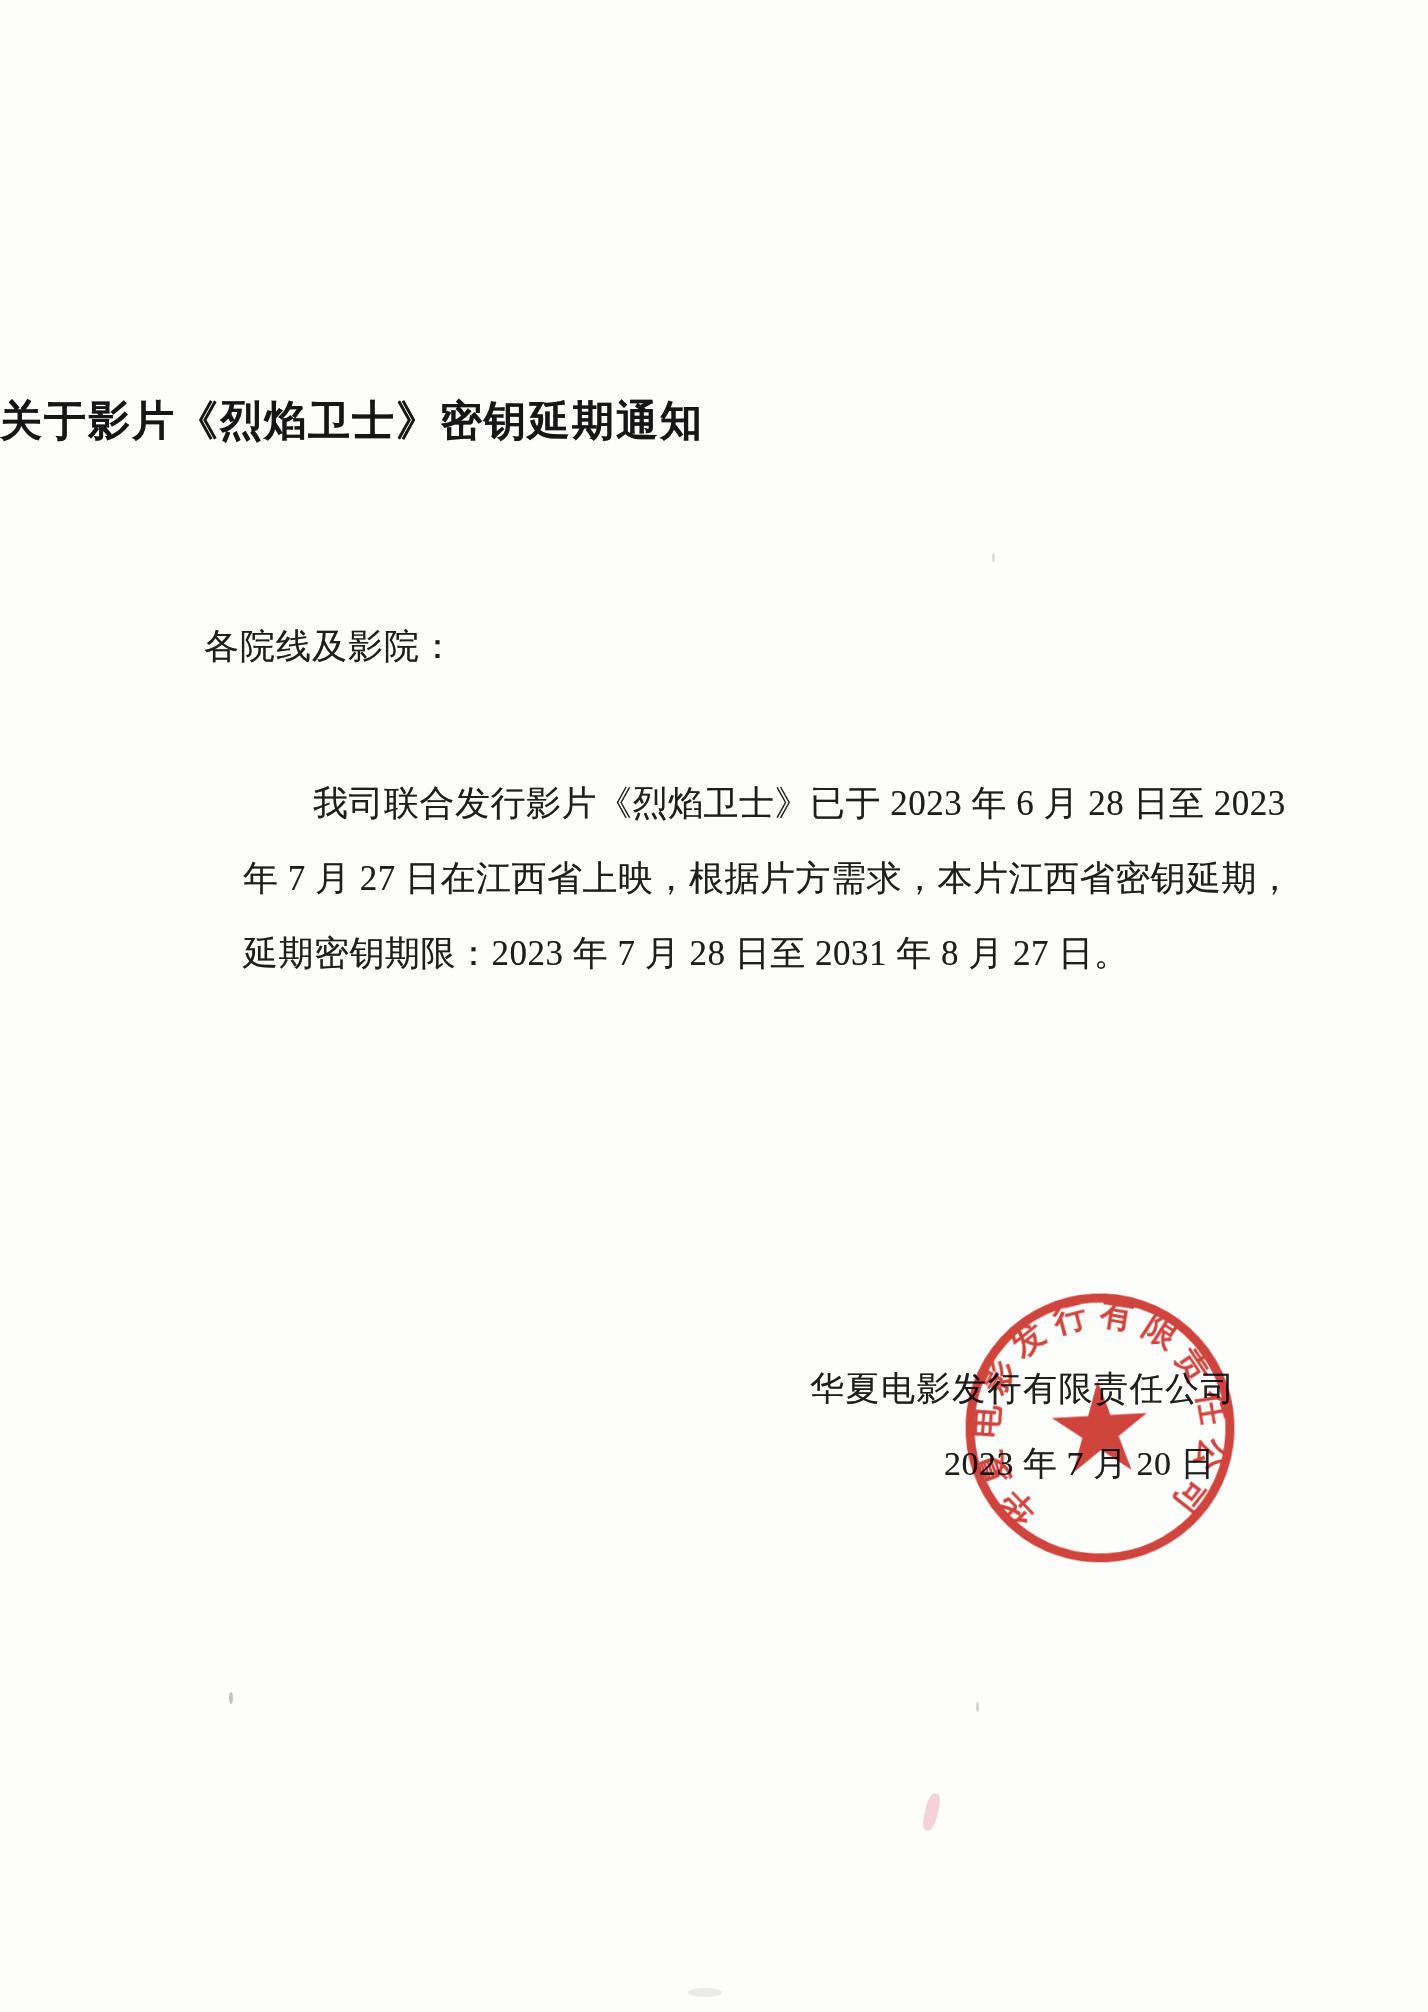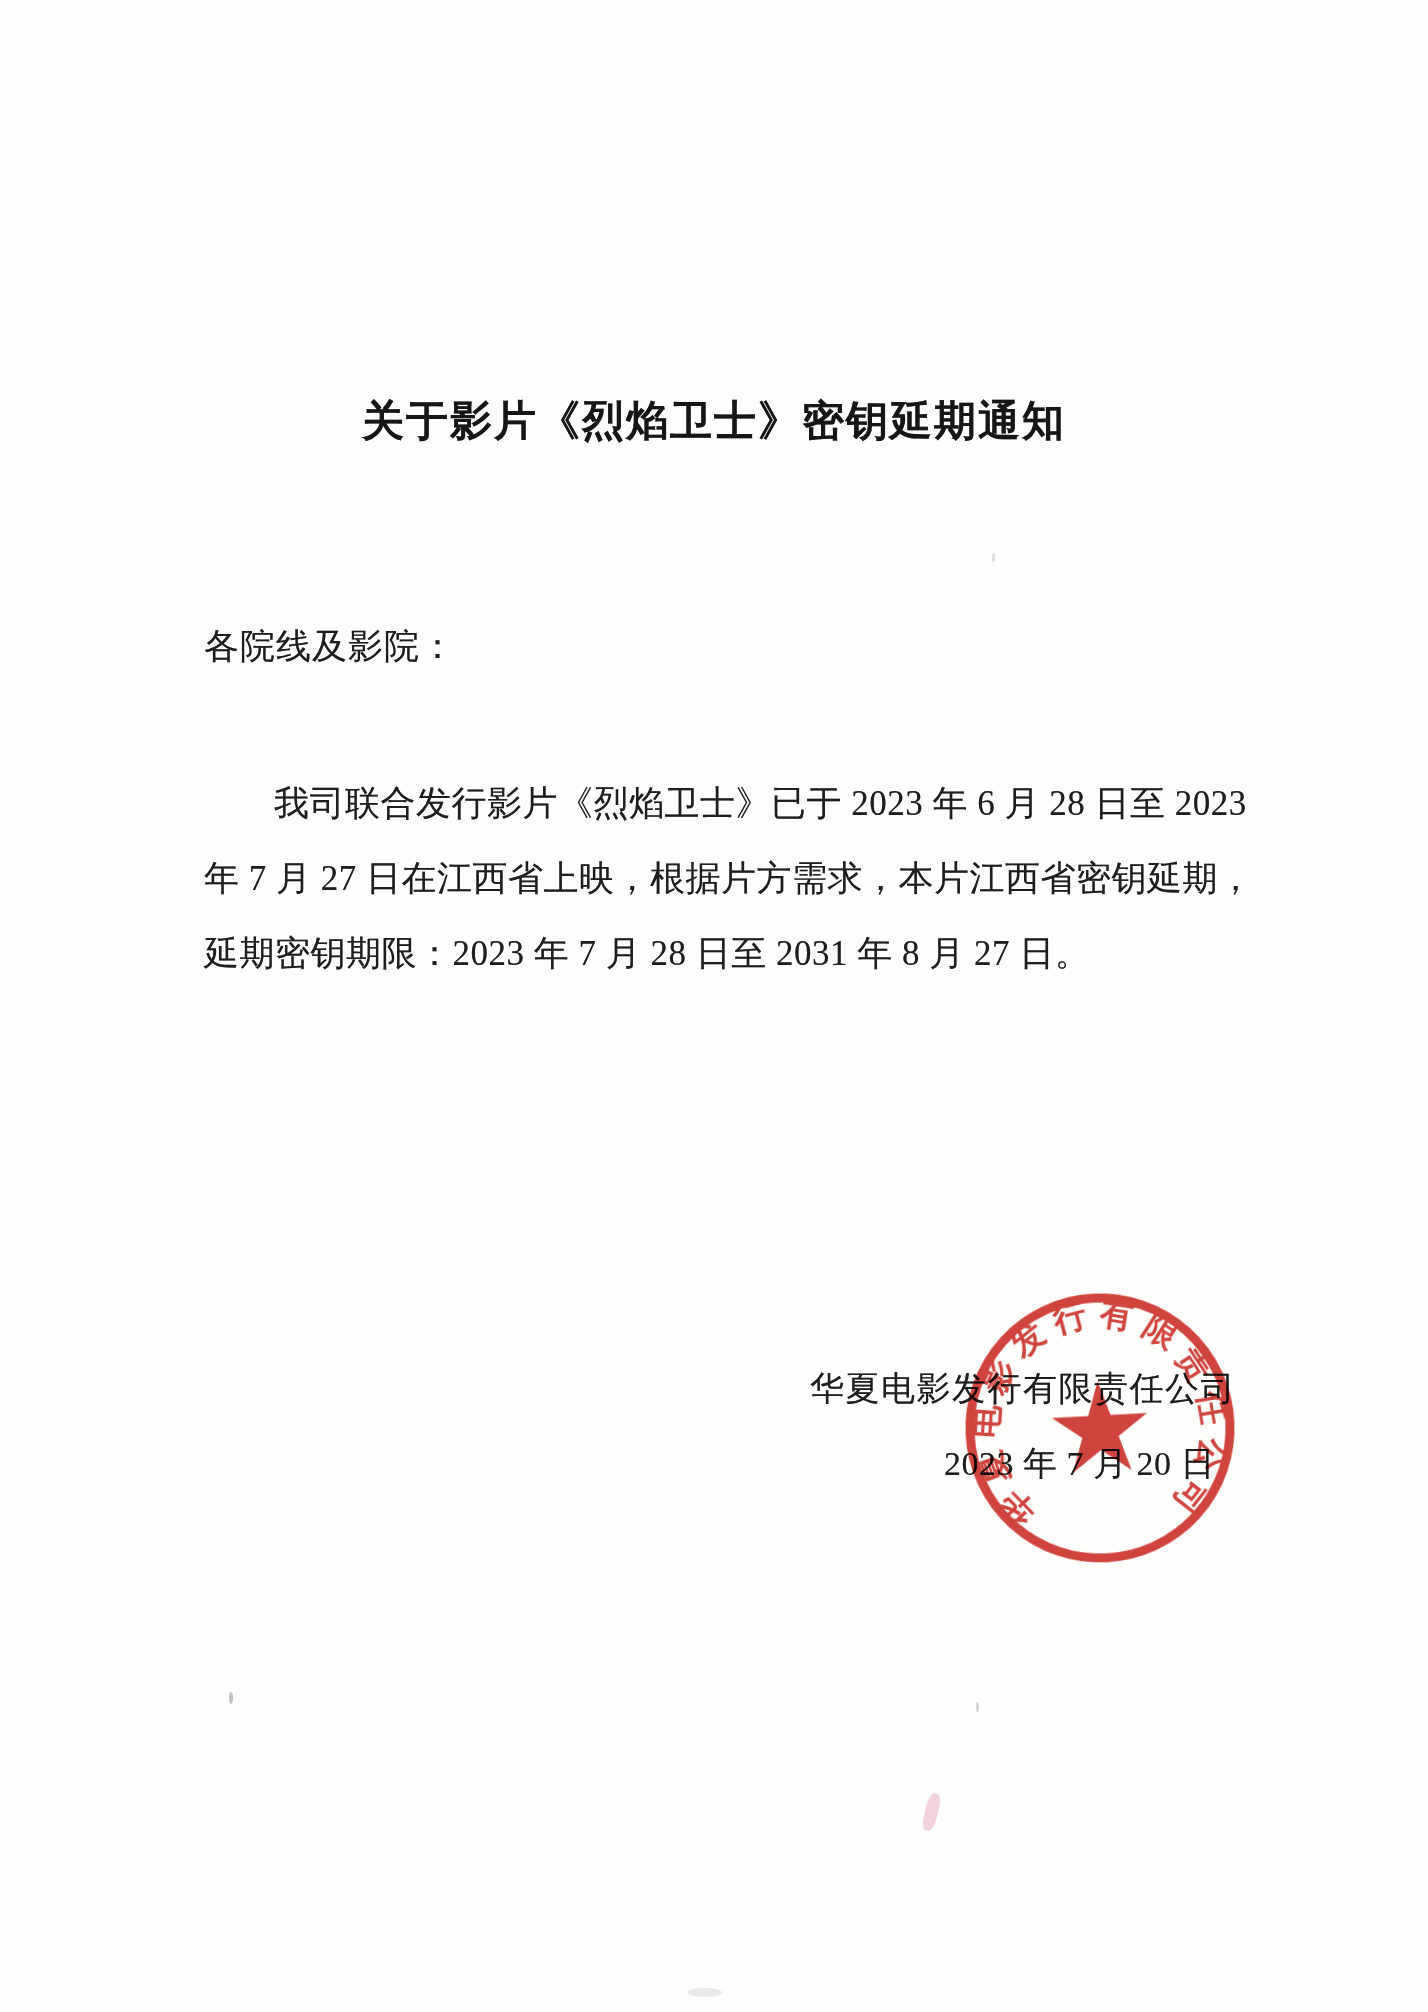--- a/index.html
+++ b/index.html
@@ -7,42 +7,41 @@
     width:1428px;height:2012px;
     background:#fdfdfb;
     position:relative;
     overflow:hidden;
     font-family:"Liberation Serif","DejaVu Serif",serif;
     color:#1e1e1e;
   }
   .page{position:absolute;inset:0;}
   .doc-title{
     position:absolute;top:393px;left:0;width:1428px;
-    text-align:center;
     font-family:"Liberation Sans","DejaVu Sans",sans-serif;
     font-weight:700;
     font-size:42px;
     letter-spacing:2px;
     color:#161616;
     text-shadow:0 0 .6px rgba(0,0,0,.5);
   }
   .salutation{
     position:absolute;top:626px;left:204px;
     font-size:35px;line-height:42px;
     letter-spacing:1px;
     text-shadow:0 0 .5px rgba(0,0,0,.45);
   }
   .body-block{
     position:absolute;top:766px;left:204px;width:1040px;
     font-size:35px;line-height:75px;
     letter-spacing:.5px;
     text-shadow:0 0 .5px rgba(0,0,0,.45);
   }
   .body-block .indent{text-indent:2em;}
-  .body-block div{white-space:nowrap;}
+  .body-block div{white-space:nowrap;margin-left:39px;}
   .sig-company{
     position:absolute;top:1369px;left:810px;
     font-size:34px;line-height:40px;letter-spacing:1.5px;
     text-shadow:0 0 .5px rgba(0,0,0,.45);
   }
   .sig-date{
     position:absolute;top:1444px;left:944px;
     font-size:34px;line-height:40px;letter-spacing:.5px;
     text-shadow:0 0 .5px rgba(0,0,0,.45);
   }

